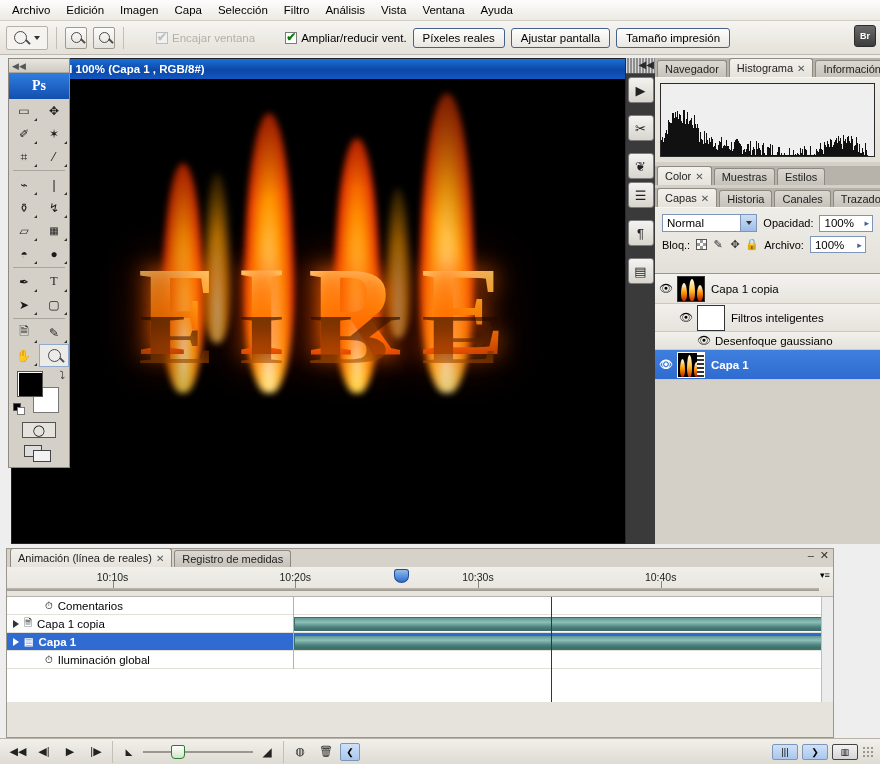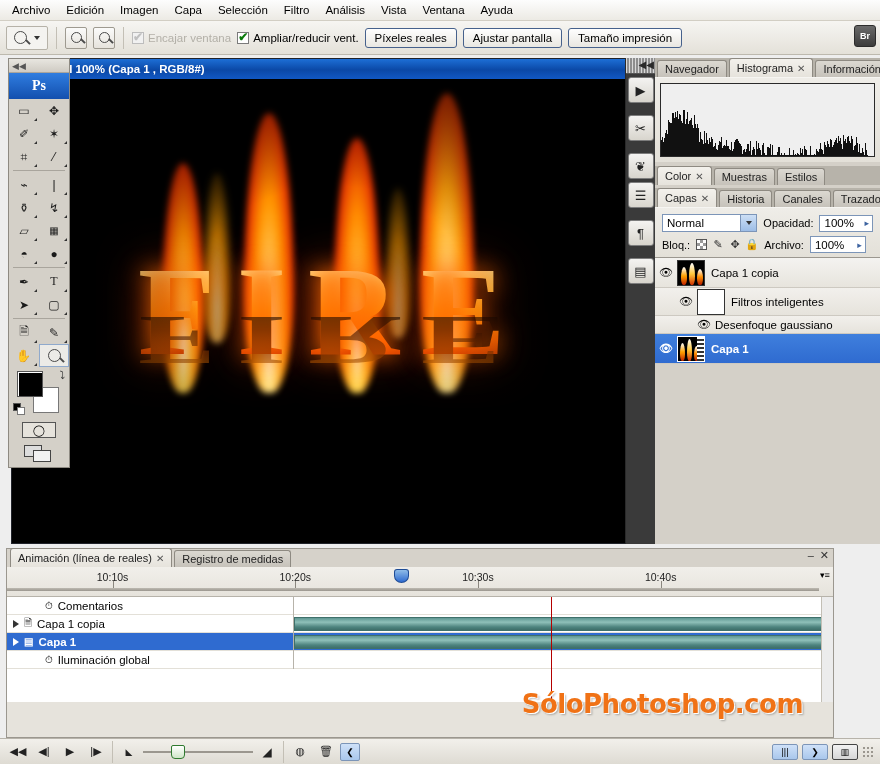--- a/index.html
+++ b/index.html
@@ -36,21 +36,21 @@
   .opt-tool {
     width: 42px; height: 24px; border: 1px solid #b6b2a8; background: #f4f3f0;
     border-radius: 2px; display: flex; align-items: center; justify-content: center; gap: 2px;
   }
   .mag { width: 13px; height: 13px; border: 1.6px solid #4a4a4a; border-radius: 50%; position: relative; }
   .mag::after { content:""; position:absolute; width:6px; height:1.8px; background:#4a4a4a; transform:rotate(45deg); right:-5px; bottom:0px; }
   .tri-dn { width:0;height:0;border-left:3px solid transparent;border-right:3px solid transparent;border-top:4px solid #333; }
   .sep-v { width: 1px; height: 22px; background: #c3bfb5; margin: 0 2px; }
   .zbtn { width: 22px; height: 22px; border: 1px solid #9e9a90; background: linear-gradient(#fbfbfa,#e6e3dc);
           border-radius: 2px; display:flex; align-items:center; justify-content:center; }
-  .chkwrap { display: flex; align-items: center; gap: 4px; font-size: 11.5px; white-space: nowrap; }
+  .chkwrap { display: flex; align-items: center; gap: 4px; font-size: 11.5px; white-space: nowrap; margin-left: 24px; }
   .chk { width: 12px; height: 12px; border: 1px solid #7b7b7b; background: #fff; position: relative; }
   .chk.on::after { content:"✔"; position:absolute; left:0px; top:-3px; font-size:12px; color:#0a7a0a; font-weight:bold; }
   .chk.dis { border-color:#bdbdbd; background:#f1f1f1; }
   .chk.dis::after { content:"✔"; position:absolute; left:0px; top:-3px; font-size:12px; color:#c0c0c0; font-weight:bold; }
   .dim { color: #b3b0a8; }
   .btn {
     border: 1px solid #46618c; background: linear-gradient(#fefefe,#e9e7e1);
     border-radius: 3px; padding: 3px 9px; font-size: 11.5px; white-space: nowrap; color:#000;
   }
   .br-icon {
@@ -568,21 +568,21 @@
         <span>Historia</span>
       </div>
       <div class="tab">
         <span>Canales</span>
       </div>
       <div class="tab">
         <span>Trazados</span>
       </div>
     </div>
 
-    <div class="panelbody" style="padding:4px 4px 2px">
+    <div class="panelbody" style="padding:4px 4px 18px">
       <div class="lyr-row">
         <div class="combo">
           <span>Normal</span>
           <span class="arrowbox">
             <span class="tri-dn"></span>
           </span>
         </div>
         <span>Opacidad:</span>
         <div class="numfield">
           <span>100%</span>
@@ -714,21 +714,20 @@
           <span class="stopw">⏱</span>
           <span>Iluminación global</span>
         </div>
         <div class="tbarzone"></div>
       </div>
 
       <div class="playhead" id="playhead" style="left: 543.565px;"></div>
       <div class="vscroll"></div>
     </div>
 
-    <div class="watermark">SóloPhotoshop.com</div>
   </div>
 
   <div class="bottombar">
     <div class="bbtn">◀◀</div>
     <div class="bbtn">◀|</div>
     <div class="bbtn">▶</div>
     <div class="bbtn">|▶</div>
     <div class="sep-v"></div>
     <div class="bbtn" style="font-size:9px">◣</div>
     <div class="slider">

